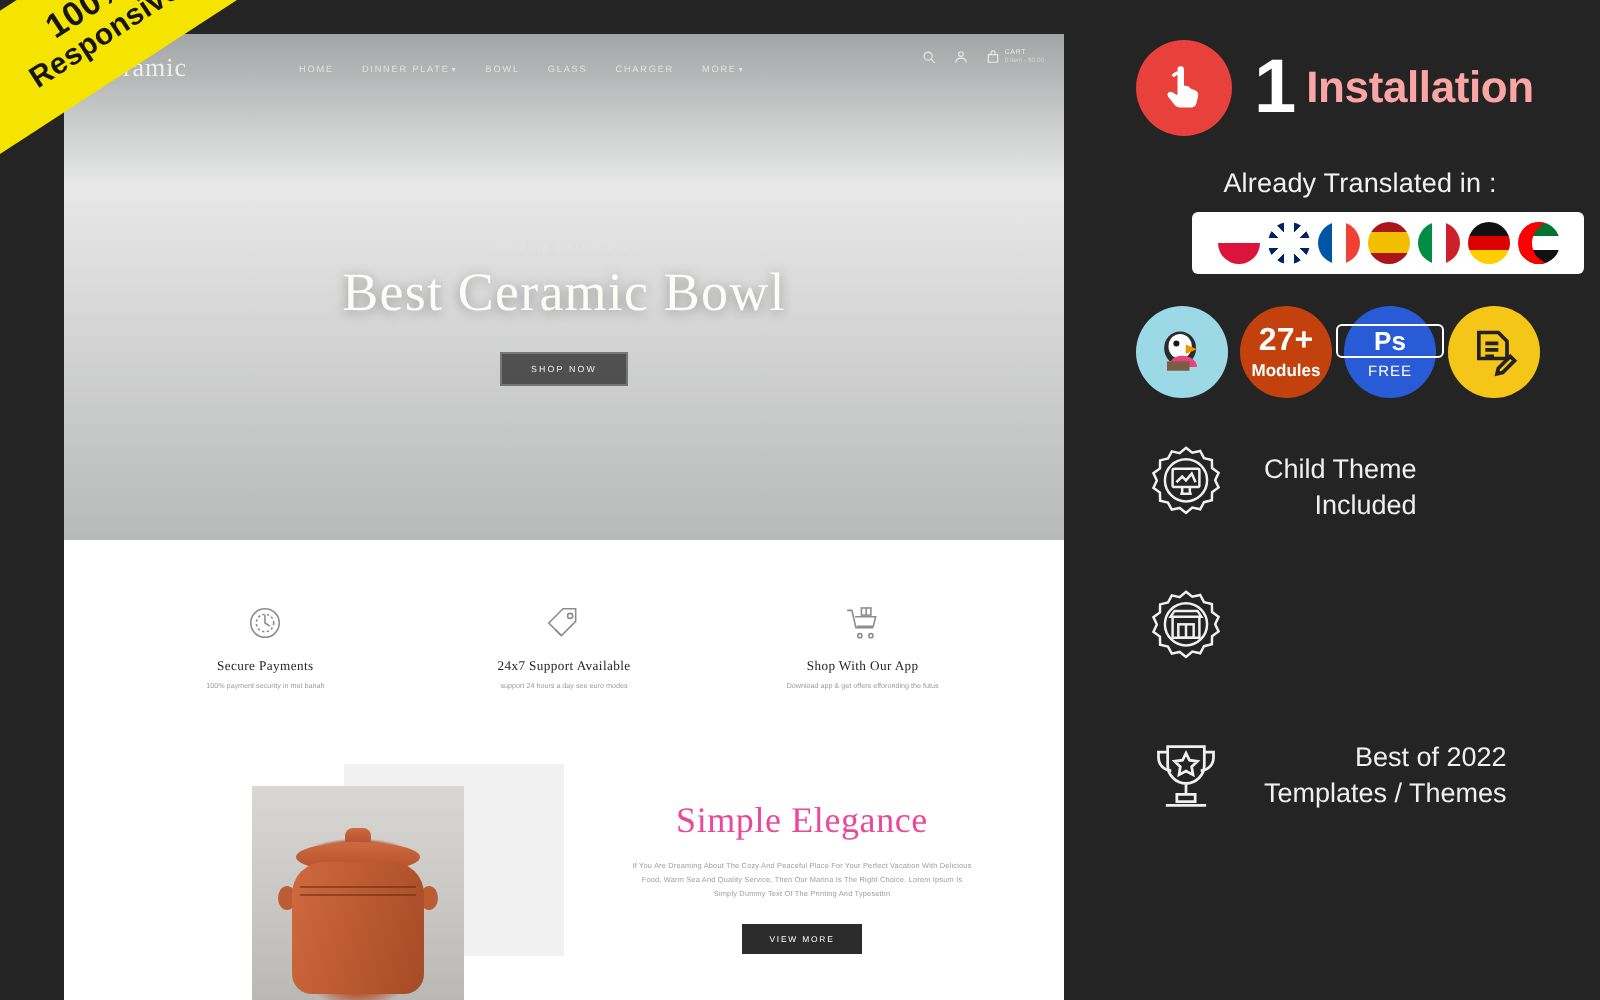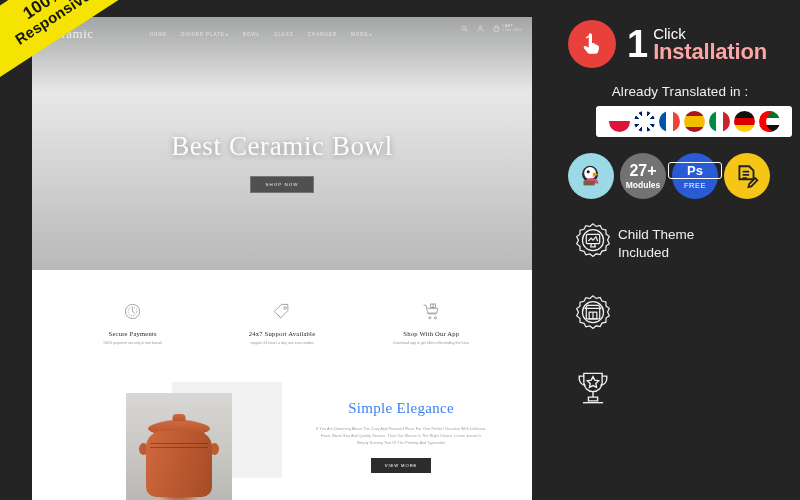--- a/index.html
+++ b/index.html
@@ -151,22 +151,22 @@
   .pot-body::after { top: 16px; }
   .pot-ear {
     position: absolute; top: 50px; width: 9px; height: 12px; border-radius: 50%;
     background: #bd5b32;
   }
   .pot-ear.l { left: 13px; }
   .pot-ear.r { right: 13px; }
 
   .eleg-text { width: 210px; margin-left: 10px; margin-top: 24px; text-align: center; }
   .eleg-title {
-    font-family: "Liberation Serif", serif; font-size: 15px;
-    color: #3b82f6; letter-spacing: .3px;
+    font-family: "Liberation Serif", serif; font-size: 18px;
+    color: #ec4899; letter-spacing: .3px;
   }
   .eleg-body {
     margin: 9px auto 0; width: 172px;
     font-size: 3.7px; color: #9d9d9d; line-height: 1.85; letter-spacing: .1px;
   }
   .eleg-btn {
     display: inline-block; margin-top: 11px;
     background: #2c2c2c; color: #fff;
     padding: 5px 14px; font-size: 4.2px; letter-spacing: .9px;
   }
@@ -212,30 +212,30 @@
   .flag-strip {
     margin: 7px 8px 0 36px; background: #fff; border-radius: 3px;
     padding: 5px 6px; display: flex; align-items: center; gap: 4px; justify-content: center;
   }
   .flag { width: 21px; height: 21px; border-radius: 50%; overflow: hidden; flex: none; position: relative; }
 
   .badges { display: flex; align-items: center; gap: 6px; margin: 16px 0 0 8px; }
   .badge { width: 46px; height: 46px; border-radius: 50%; display: flex; flex-direction: column;
            align-items: center; justify-content: center; flex: none; }
   .badge-ps { background: #9bd9e6; }
-  .badge-mod { background: #737373; color: #fff; }
+  .badge-mod { background: #c2410c; color: #fff; }
   .badge-mod .m1 { font-size: 16px; font-weight: bold; line-height: 1; }
   .badge-mod .m2 { font-size: 8.5px; font-weight: bold; margin-top: 1px; }
   .badge-psd { background: #2a5bd7; color: #fff; }
   .badge-psd .p1 { font-size: 13px; font-weight: bold; line-height: 1; border: 1.6px solid #fff; border-radius: 3px; padding: 1px 18px; }
   .badge-psd .p2 { font-size: 7.5px; font-weight: normal; margin-top: 2px; letter-spacing: .5px; }
   .badge-doc { background: #f5c518; }
 
   .feat-list { margin: 20px 0 0 8px; }
-  .feat { display: flex; align-items: center; margin-bottom: 22px; }
+  .feat { display: flex; align-items: center; gap: 14px; margin-bottom: 22px; text-align: right; }
   .feat-icon { width: 50px; height: 50px; flex: none; display: flex; align-items: center; justify-content: center; }
   .feat-text { font-size: 13.5px; line-height: 1.32; color: #efefef; }
 </style>
 </head>
 <body>
 
 <div id="site-preview">
 
   <div class="hero">
 
@@ -356,21 +356,20 @@
   <div class="oneclick">
     <div class="oneclick-circle">
       <svg width="26" height="26" viewBox="0 0 24 24" fill="#fff">
         <path d="M9 3.5a1.5 1.5 0 013 0V11h.6a2.4 2.4 0 012.4 1.2l2.3 1a2.3 2.3 0 011.2 2.6l-.8 3.4A2.6 2.6 0 0115.1 21H10a3 3 0 01-2.3-1.1l-3.1-4a1.4 1.4 0 012-1.9L9 15.3z"></path>
         <path d="M6.2 6.2a4 4 0 015.5-1.4l-.8 1.3a2.5 2.5 0 00-3.4.9z"></path>
       </svg>
     </div>
     <div class="oneclick-text">
       <div class="big1">1</div>
       <div class="cl-lines">
-        <div class="cl-1">Click</div>
         <div class="cl-2">Installation</div>
       </div>
     </div>
   </div>
 
   <div class="translated-title">Already Translated in :</div>
 
   <div class="flag-strip">
     <span class="flag" style="background:linear-gradient(to bottom,#fff 0 50%,#dc143c 50% 100%)"></span>
     <span class="flag" style="background:
@@ -452,15 +451,19 @@
     <div class="feat">
       <div class="feat-icon">
         <svg width="44" height="44" viewBox="0 0 48 48" fill="none" stroke="#f0f0f0" stroke-width="1.5">
           <path d="M14 8h20v10a10 10 0 01-20 0z"></path>
           <path d="M14 11H9v3a7 7 0 007 7M34 11h5v3a7 7 0 01-7 7"></path>
           <path d="M24 28v6M19 34h10v4H19z"></path>
           <path d="M13 40h22"></path>
           <path d="M24 11.5l1.9 3.9 4.3.6-3.1 3 .7 4.3-3.8-2-3.8 2 .7-4.3-3.1-3 4.3-.6z"></path>
         </svg>
       </div>
+      <div class="feat-text">
+        <div>Best of 2022</div>
+        <div>Templates / Themes</div>
+      </div>
     </div>
   </div>
 </div>
 
 </body></html>

